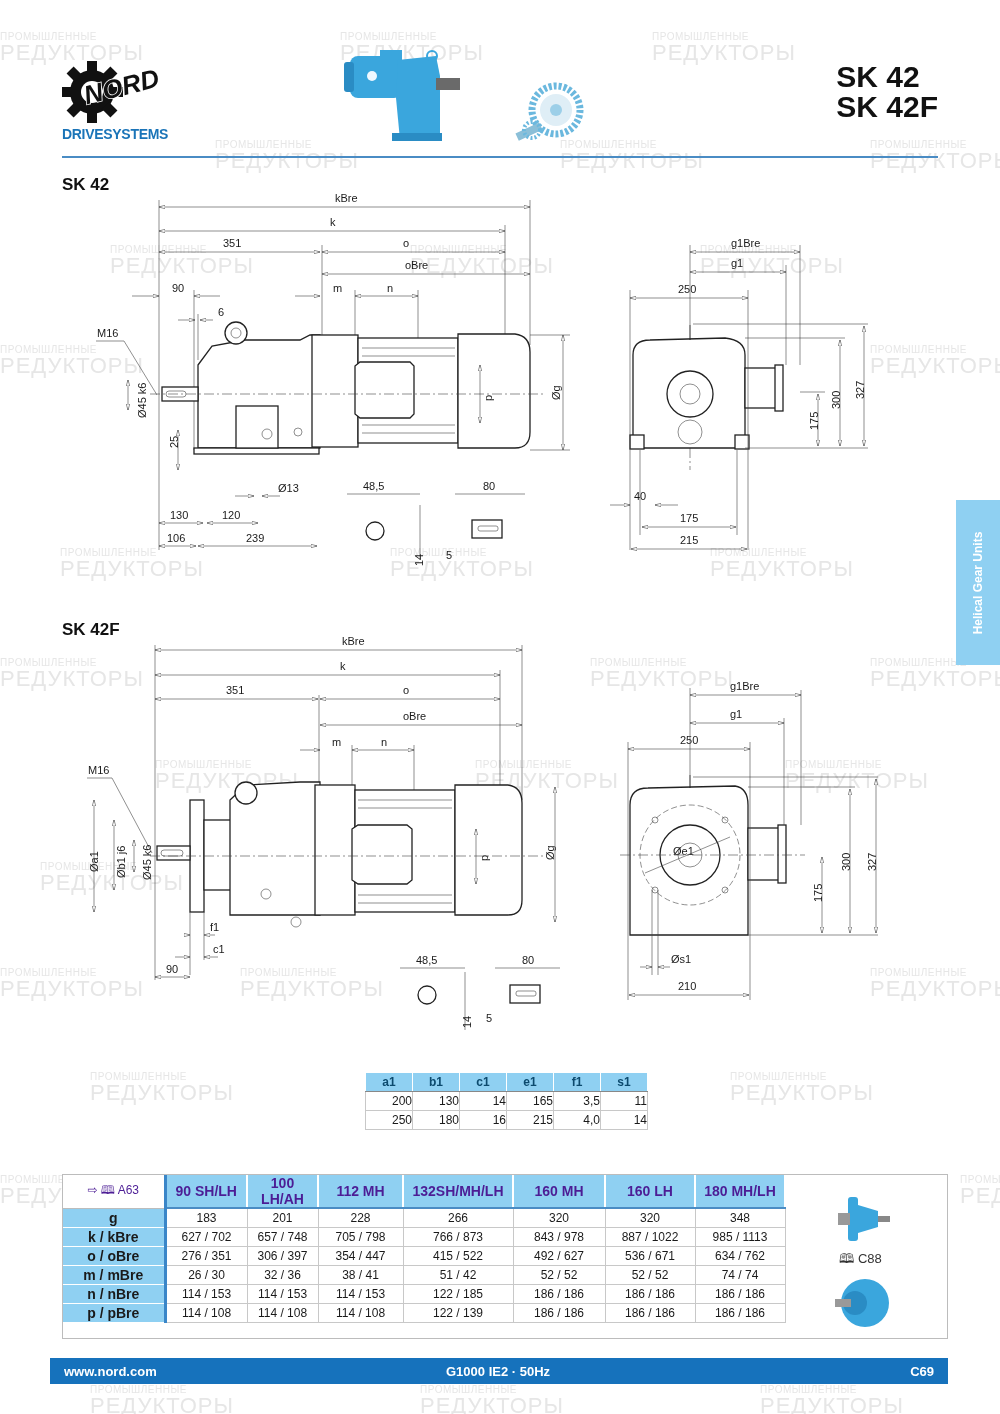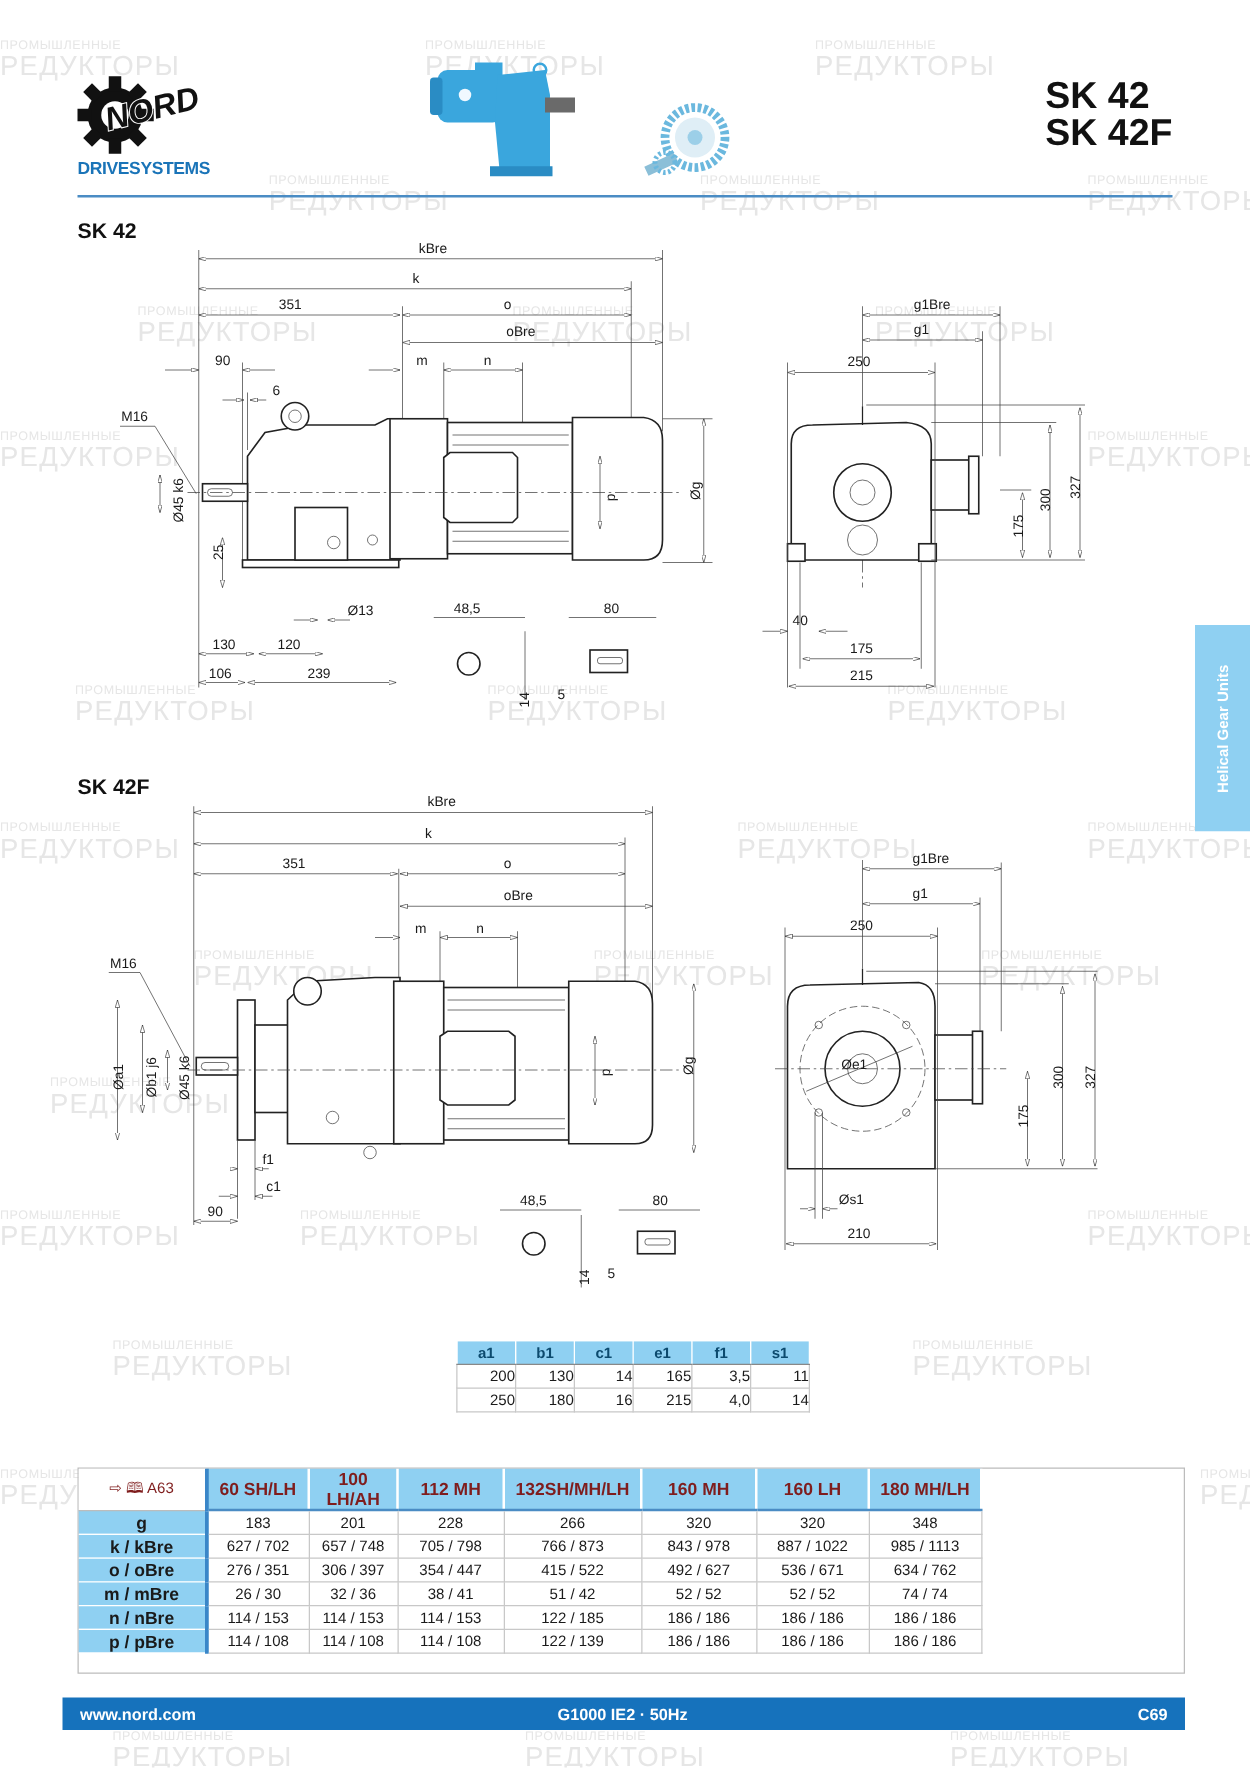--- a/index.html
+++ b/index.html
@@ -33,21 +33,21 @@
   svg.drw .cl { stroke: #444; stroke-width: 0.6; stroke-dasharray: 10 3 2 3; fill: none; }
 
   
   table.flange { position: absolute; left: 365px; top: 1072px; border-collapse: collapse; font-size: 12px; }
   table.flange th { background: #8fd0f2; font-weight: bold; width: 47px; height: 19px; border: 1px solid #fff; border-bottom: 1px solid #888; color: #0c4a6e; }
   table.flange td { text-align: right; height: 19px; border: 1px solid #c8c8c8; background: #fff; }
 
   
   .main-table-wrap { position: absolute; left: 62px; top: 1174px; width: 886px; height: 165px; border: 1px solid #bcbcbc; }
   table.motors { position: absolute; left: 0; top: 0; border-collapse: collapse; font-size: 12px; }
-  table.motors th { font-size: 14px; font-weight: bold; height: 28px; background: #8fd0f2; border-right: 2px solid #fff; border-bottom: 2px solid #4a8cc4; color: #7f1d1d; }
+  table.motors th { font-size: 14px; font-weight: bold; height: 28px; background: #8fd0f2; border-right: 2px solid #fff; border-bottom: 2px solid #4a8cc4; color: #4c1d95; }
   table.motors th.corner { background: #fff; font-weight: normal; font-size: 12px; border-right: 3px solid #3a86c8; border-bottom: 1px solid #bcbcbc; width: 102px; }
   table.motors td.rh { background: #8fd0f2; font-weight: bold; font-size: 14px; text-align: center; border-right: 3px solid #3a86c8; border-bottom: 1px solid #fff; height: 19px; }
   table.motors td { text-align: center; height: 19px; border-right: 1px solid #c8c8c8; border-bottom: 1px solid #c8c8c8; background: #fff; }
   .ref-cell { position: absolute; right: 0; top: 0; width: 138px; height: 163px; }
   .ref-label { position: absolute; left: 30px; top: 74px; font-size: 13px; color: #333; }
 
   
   .footer { position: absolute; left: 50px; top: 1358px; width: 898px; height: 26px; background: #1672bc; color: #fff; font-weight: bold; font-size: 13px; }
   .footer span { position: absolute; top: 6px; }
 </style>
@@ -538,21 +538,21 @@
       <td>14</td>
     </tr>
   </tbody>
 </table>
 
 <div class="main-table-wrap">
   <table class="motors">
     <thead>
       <tr>
         <th class="corner">⇨ 🕮 A63</th>
-        <th style="width:82px">60 SH/LH</th>
+        <th style="width:82px">90 SH/LH</th>
         <th style="width:71px">100 LH/AH</th>
         <th style="width:85px">112 MH</th>
         <th style="width:110px">132SH/MH/LH</th>
         <th style="width:92px">160 MH</th>
         <th style="width:90px">160 LH</th>
         <th style="width:90px">180 MH/LH</th>
       </tr>
     </thead>
     <tbody>
       <tr>
@@ -610,19 +610,33 @@
         <td>114 / 108</td>
         <td>114 / 108</td>
         <td>114 / 108</td>
         <td>122 / 139</td>
         <td>186 / 186</td>
         <td>186 / 186</td>
         <td>186 / 186</td>
       </tr>
     </tbody>
   </table>
+  <div class="ref-cell">
+    <svg class="abs" style="left:25px;top:20px" width="60" height="50" viewBox="0 0 60 50">
+      <rect x="14" y="2" width="10" height="44" rx="3" fill="#3aa6dd"></rect>
+      <polygon points="24,10 44,16 44,32 24,38" fill="#3aa6dd"></polygon>
+      <rect x="44" y="21" width="12" height="6" fill="#888"></rect>
+      <rect x="4" y="18" width="12" height="12" fill="#999"></rect>
+    </svg>
+    <div class="ref-label">🕮 C88</div>
+    <svg class="abs" style="left:22px;top:100px" width="60" height="56" viewBox="0 0 60 56">
+      <circle cx="34" cy="28" r="24" fill="#3aa6dd"></circle>
+      <circle cx="24" cy="28" r="12" fill="#2a8cc4"></circle>
+      <rect x="4" y="24" width="16" height="8" fill="#999"></rect>
+    </svg>
+  </div>
 </div>
 
 <div class="footer">
   <span style="left:14px">www.nord.com</span>
   <span style="left:396px">G1000  IE2 · 50Hz</span>
   <span style="right:14px">C69</span>
 </div>
 
 </body></html>

